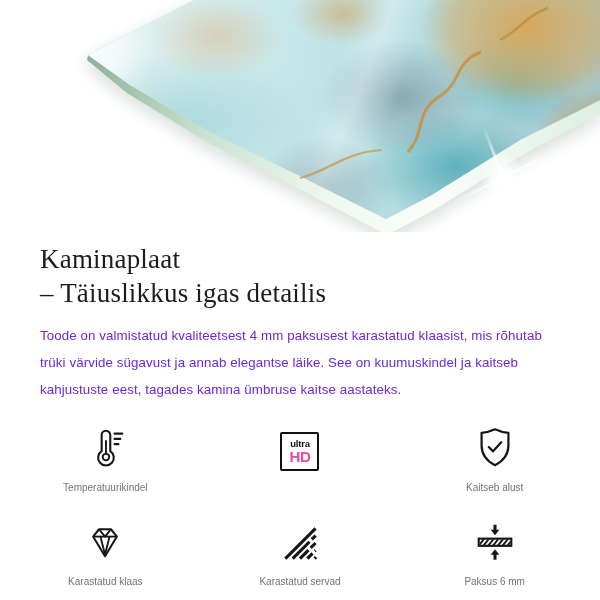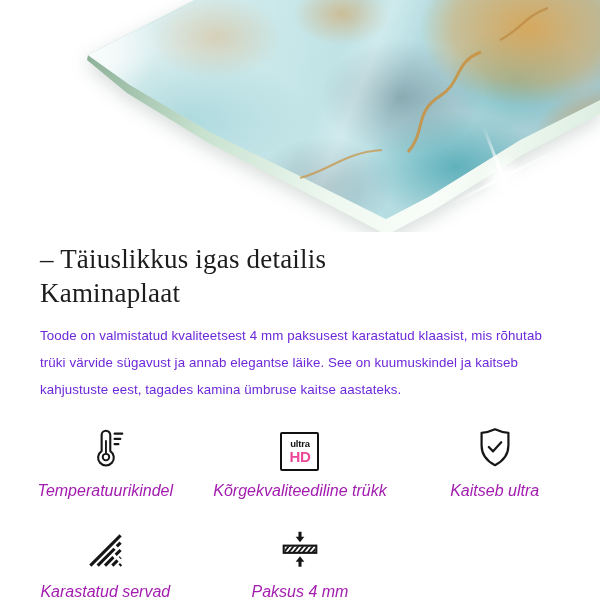--- a/index.html
+++ b/index.html
@@ -50,21 +50,21 @@
   .title-line { display: block; font-family: "Liberation Serif", serif; font-weight: 400;
     font-size: 27px; line-height: 34px; letter-spacing: 0.2px; }
   .description { margin: 12px 42px 0 40px; color: #6d28d9; font-size: 13.3px;
     line-height: 27px; letter-spacing: 0.1px; }
 
   
   .features { margin: 20px 8px 0 8px; display: grid; grid-template-columns: repeat(3, 1fr);
     row-gap: 24px; }
   .feature { display: flex; flex-direction: column; align-items: center; }
   .icon-wrap { height: 48px; display: flex; align-items: flex-end; justify-content: center; }
-  .feature-label { margin-top: 11px; font-size: 16px; color: #a21caf; text-align: center; font-style: italic; }
+  .feature-label { margin-top: 11px; font-size: 10px; color: #737373; text-align: center; }
   .icon-stroke { stroke: #161616; fill: none; }
 
   
   .uhd-box { width: 39px; height: 39px; border: 2.6px solid #111111; border-radius: 2px;
     display: flex; flex-direction: column; align-items: center; justify-content: center; background: #ffffff; }
   .uhd-top { font-size: 9.5px; font-weight: bold; letter-spacing: -0.2px; color: #111111; line-height: 10px; }
   .uhd-bottom { font-size: 15px; font-weight: bold; letter-spacing: -0.3px; color: #ec4899; line-height: 16px; }
 </style>
 </head>
 <body>
@@ -80,22 +80,22 @@
     </svg>
   </div>
   <div class="sparkle">
     <div class="ray-a"></div>
     <div class="ray-b"></div>
     <div class="glow"></div>
   </div>
 </div>
 
 <h1 class="title-block">
+  <span class="title-line">Kaminaplaat</span>
   <span class="title-line">– Täiuslikkus igas detailis</span>
-  <span class="title-line">Kaminaplaat</span>
 </h1>
 
 <p class="description">Toode on valmistatud kvaliteetsest 4 mm paksusest karastatud klaasist, mis rõhutab trüki värvide sügavust ja annab elegantse läike. See on kuumuskindel ja kaitseb kahjustuste eest, tagades kamina ümbruse kaitse aastateks.</p>
 
 <div class="features">
 
   <div class="feature">
     <div class="icon-wrap">
       <svg width="46" height="46" viewBox="0 0 48 48">
         <path class="icon-stroke" d="M20.5 27.2 V10.5 a4.5 4.5 0 0 1 9 0 V27.2 a8.2 8.2 0 1 1 -9 0 Z" stroke-width="2.2" stroke-linejoin="round"></path>
@@ -109,33 +109,43 @@
     <div class="feature-label">Temperatuurikindel</div>
   </div>
 
   <div class="feature">
     <div class="icon-wrap">
       <div class="uhd-box">
         <div class="uhd-top">ultra</div>
         <div class="uhd-bottom">HD</div>
       </div>
     </div>
-    <div class="feature-label">Kõrgekvaliteediline trükk</div>
   </div>
 
   <div class="feature">
     <div class="icon-wrap">
       <svg width="46" height="46" viewBox="0 0 48 48">
         <path class="icon-stroke" d="M24 4.5 C28.6 6.6 33.2 7.9 38 8.3 V21.5 C38 31.5 32.3 37.8 24 42 C15.7 37.8 10 31.5 10 21.5 V8.3 C14.8 7.9 19.4 6.6 24 4.5 Z" stroke-width="2.3" stroke-linejoin="round"></path>
         <path class="icon-stroke" d="M17.5 23 L22 27.5 L30.5 18" stroke-width="2.3" stroke-linecap="round" stroke-linejoin="round"></path>
       </svg>
     </div>
-    <div class="feature-label">Kaitseb ultra</div>
+    <div class="feature-label">Kaitseb alust</div>
   </div>
 
+  <div class="feature">
+    <div class="icon-wrap">
+      <svg width="46" height="44" viewBox="0 0 48 48">
+        <path class="icon-stroke" d="M17.5 9 H30.5 L37 17 L24 38.5 L11 17 Z" stroke-width="2.2" stroke-linejoin="round"></path>
+        <path class="icon-stroke" d="M11 17 H37" stroke-width="2"></path>
+        <path class="icon-stroke" d="M17.5 9 L24 17 L30.5 9" stroke-width="2" stroke-linejoin="round"></path>
+        <path class="icon-stroke" d="M19 17 L24 36.5 M29 17 L24 36.5" stroke-width="2"></path>
+      </svg>
+    </div>
+    <div class="feature-label">Karastatud klaas</div>
+  </div>
 
   <div class="feature">
     <div class="icon-wrap">
       <svg width="44" height="44" viewBox="0 0 48 48">
         <line class="icon-stroke" x1="8" y1="41" x2="41" y2="8" stroke-width="3.4"></line>
         <line class="icon-stroke" x1="16" y1="41" x2="41" y2="16" stroke-width="3.4" stroke-dasharray="26 3.5"></line>
         <line class="icon-stroke" x1="24" y1="41" x2="41" y2="24" stroke-width="3.4" stroke-dasharray="13 3.5"></line>
         <line class="icon-stroke" x1="32" y1="41" x2="41" y2="32" stroke-width="3.4" stroke-dasharray="8 3.5"></line>
         <line class="icon-stroke" x1="40" y1="41" x2="41.5" y2="39.5" stroke-width="3.4"></line>
       </svg>
@@ -160,16 +170,16 @@
           <line class="icon-stroke" x1="26" y1="29" x2="34" y2="19" stroke-width="2"></line>
           <line class="icon-stroke" x1="31" y1="29" x2="39" y2="19" stroke-width="2"></line>
           <line class="icon-stroke" x1="36" y1="29" x2="44" y2="19" stroke-width="2"></line>
         </g>
         <line class="icon-stroke" x1="24" y1="6" x2="24" y2="12" stroke-width="3.2"></line>
         <path d="M19.5 11.3 L24 17 L28.5 11.3 Z" fill="#161616"></path>
         <line class="icon-stroke" x1="24" y1="42.5" x2="24" y2="36.5" stroke-width="3.2"></line>
         <path d="M19.5 37.2 L24 31.5 L28.5 37.2 Z" fill="#161616"></path>
       </svg>
     </div>
-    <div class="feature-label">Paksus 4 mm</div>
+    <div class="feature-label">Paksus 6 mm</div>
   </div>
 
 </div>
 
 </body></html>

